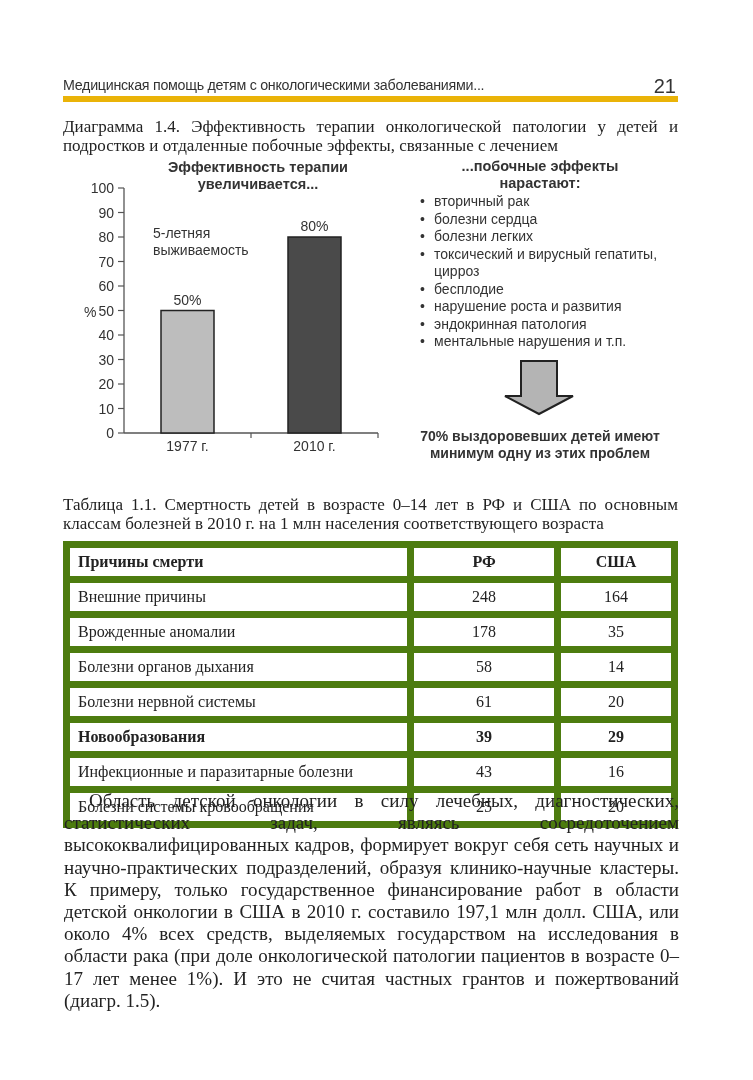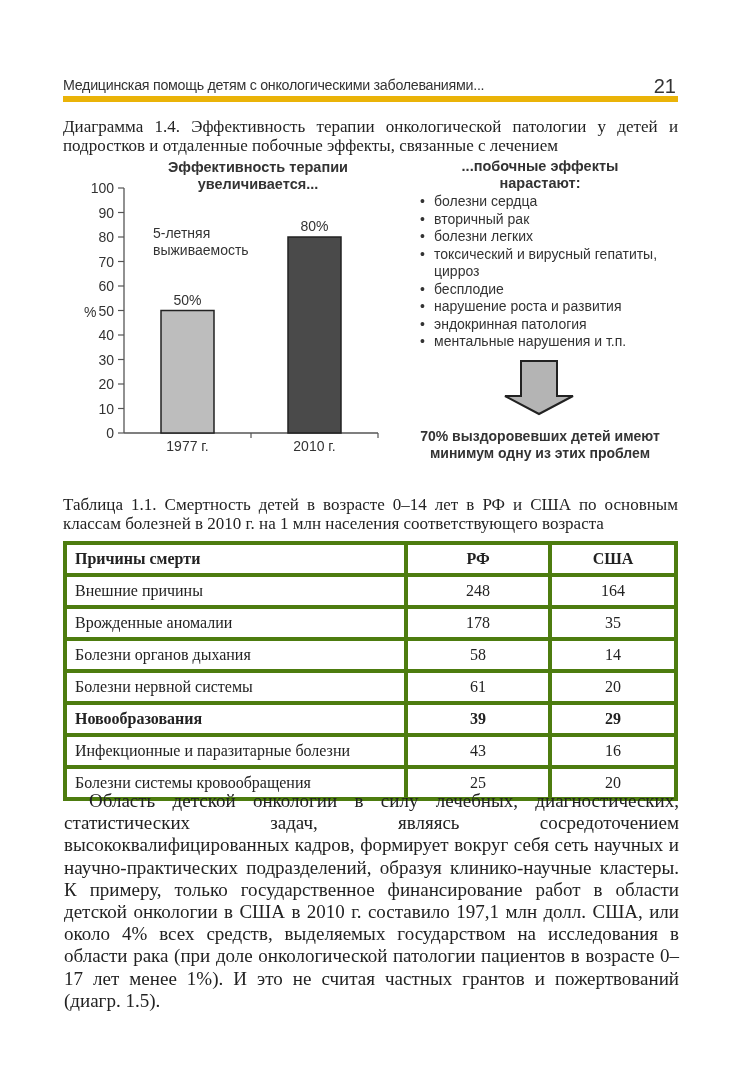--- a/index.html
+++ b/index.html
@@ -26,21 +26,21 @@
   
   #effects-title { left:400px; top:158px; width:280px; text-align:center; font-size:14.5px; font-weight:bold; line-height:17px; color:#333; }
   #effects-list { left:418px; top:193px; width:270px; margin:0; padding:0; list-style:none; font-size:14px; line-height:17.5px; color:#333; }
   #effects-list li { position:relative; padding-left:16px; }
   #effects-list li::before { content:"•"; position:absolute; left:2px; top:0; }
   #arrow-svg { left:500px; top:358px; }
   #conclusion { left:395px; top:428px; width:290px; text-align:center; font-size:14px; font-weight:bold; line-height:17px; color:#333; }
 
   
   #mortality-table { left:63px; top:541px; width:615px; border-collapse:collapse; font-size:16px; color:#222; }
-  #mortality-table td, #mortality-table th { border:4px solid #4d7c0f; height:28px; padding:0 8px; }
+  #mortality-table td, #mortality-table th { border:7px solid #4d7c0f; height:28px; padding:0 8px; }
   #mortality-table th { font-weight:bold; }
   #mortality-table .c-name { width:321px; text-align:left; }
   #mortality-table .c-rf { width:124px; text-align:center; }
   #mortality-table .c-us { text-align:center; }
   #mortality-table tr.bold td { font-weight:bold; }
 
   
   #body-paragraph { left:63px; top:789px; width:615px; font-size:19px; line-height:22.2px; text-align:justify; text-indent:25px; color:#222; margin:1px; }
 </style>
 </head>
@@ -95,22 +95,22 @@
       <text x="254.5" y="81" text-anchor="middle" font-size="14" class="chart-text">80%</text>
       <text x="254.5" y="301" text-anchor="middle" font-size="14" class="chart-text">2010 г.</text>
     </g>
 </svg>
 
 <div id="effects-title" class="abs sans">
   <div>...побочные эффекты</div>
   <div>нарастают:</div>
 </div>
 <ul id="effects-list" class="abs sans">
+  <li>вторичный рак</li>
   <li>болезни сердца</li>
-  <li>вторичный рак</li>
   <li>болезни легких</li>
   <li>токсический и вирусный гепатиты, цирроз</li>
   <li>бесплодие</li>
   <li>нарушение роста и развития</li>
   <li>эндокринная патология</li>
   <li>ментальные нарушения и т.п.</li>
 </ul>
 <svg id="arrow-svg" class="abs" width="80" height="60">
   <polygon points="21,3 57,3 57,38 73,38 39,56 5,38 21,38" fill="#b4b4b4" stroke="#222" stroke-width="2" stroke-linejoin="miter"></polygon>
 </svg>

